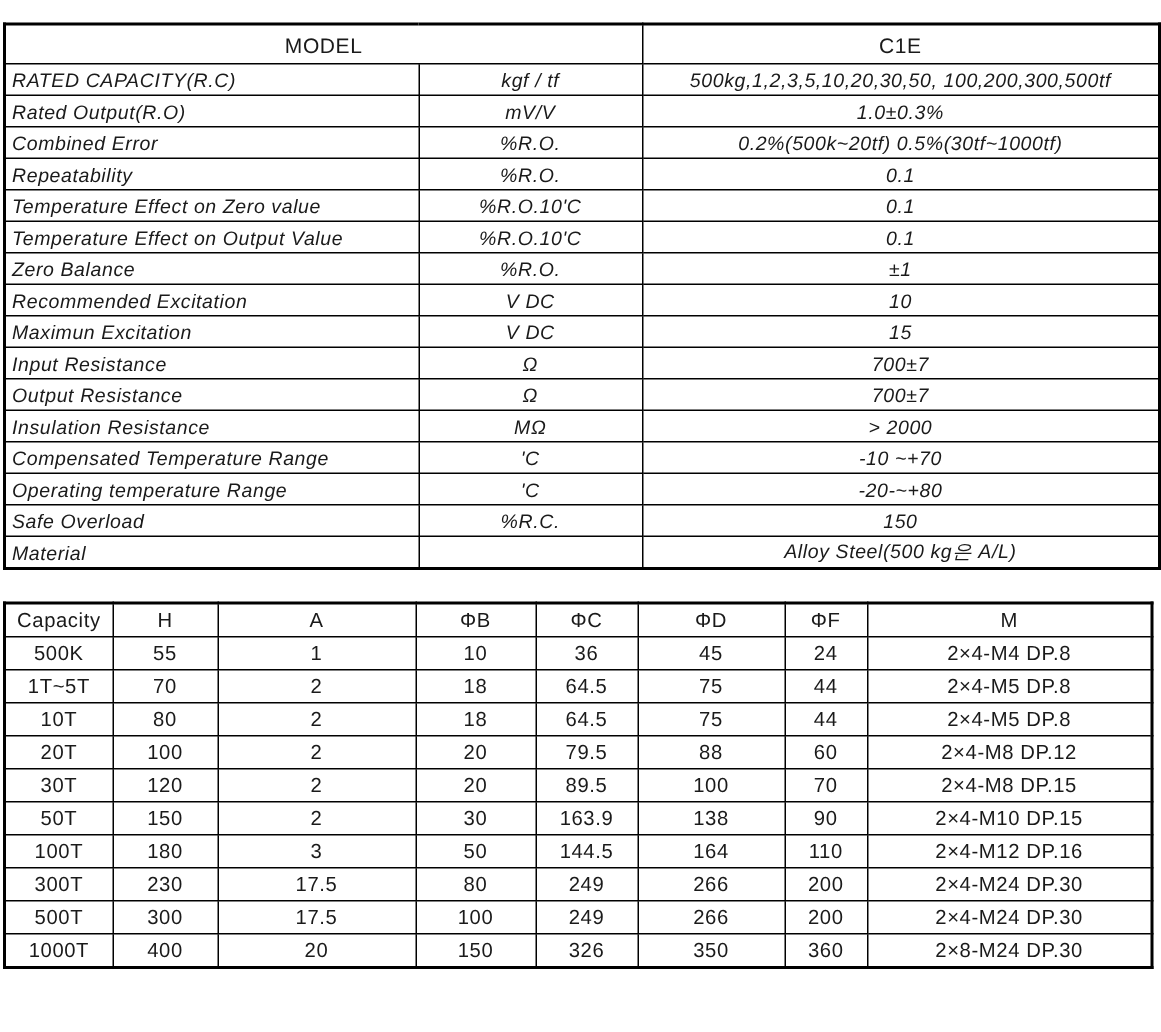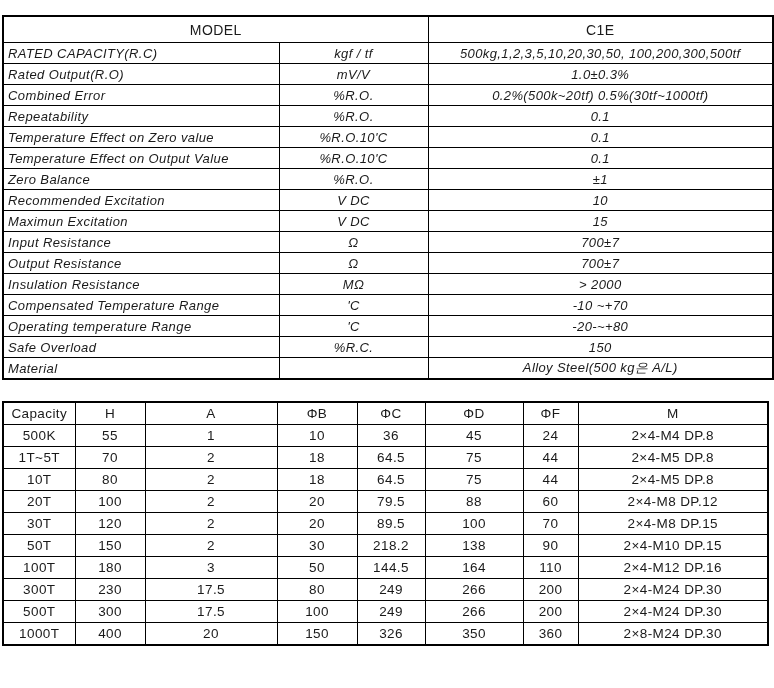--- a/index.html
+++ b/index.html
@@ -215,21 +215,21 @@
           <td>89.5</td>
           <td>100</td>
           <td>70</td>
           <td>2×4-M8 DP.15</td>
         </tr>
         <tr>
           <td>50T</td>
           <td>150</td>
           <td>2</td>
           <td>30</td>
-          <td>218.2</td>
+          <td>163.9</td>
           <td>138</td>
           <td>90</td>
           <td>2×4-M10 DP.15</td>
         </tr>
         <tr>
           <td>100T</td>
           <td>180</td>
           <td>3</td>
           <td>50</td>
           <td>144.5</td>

